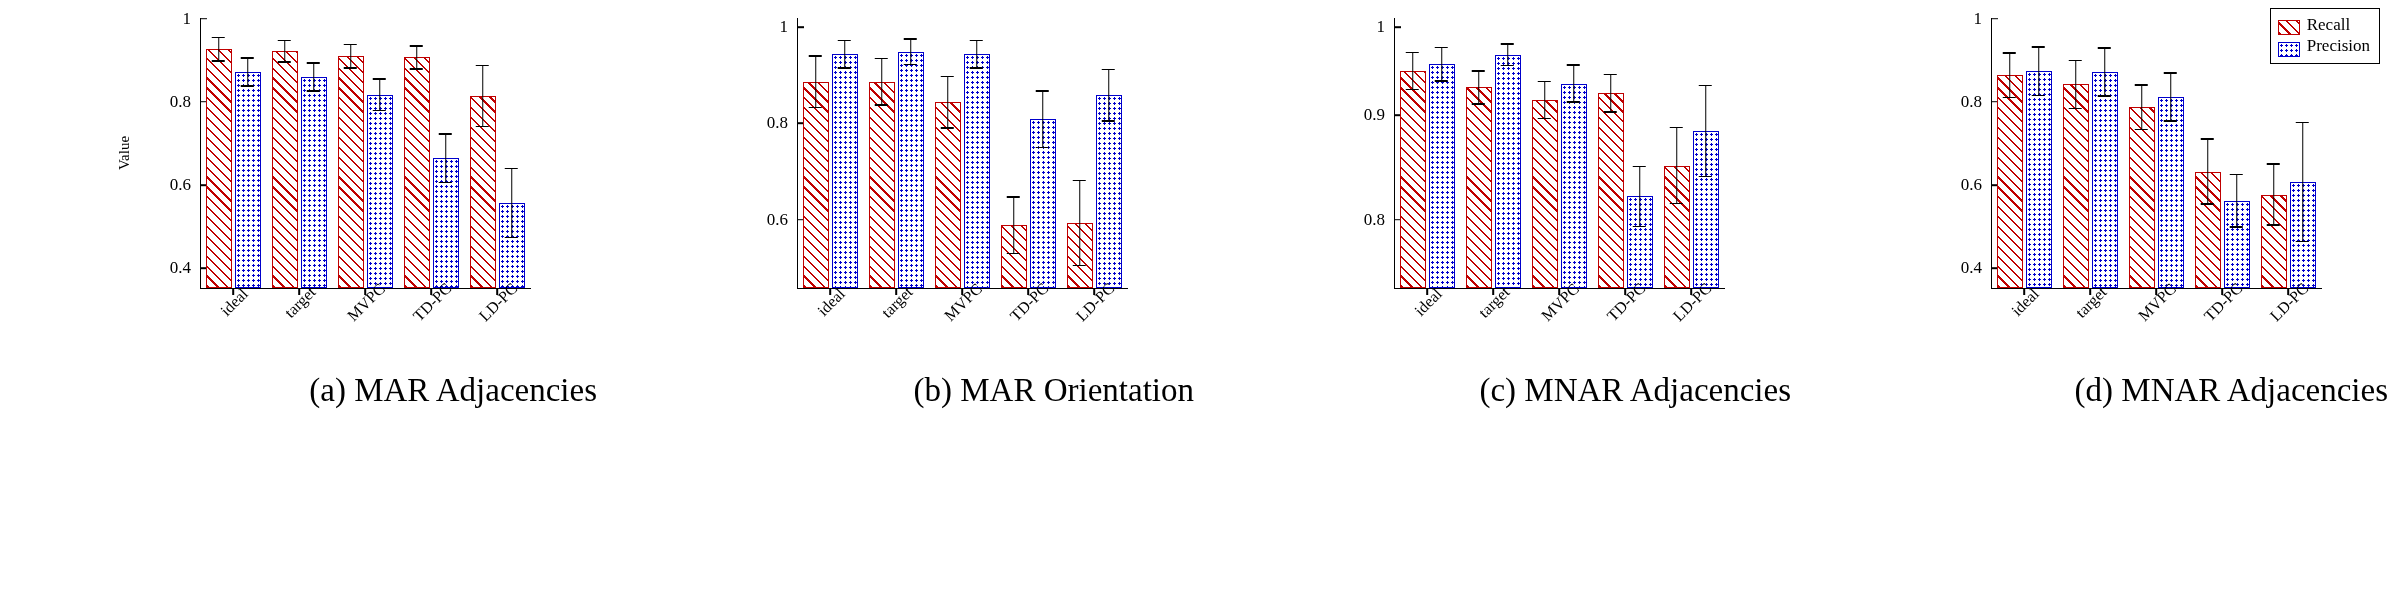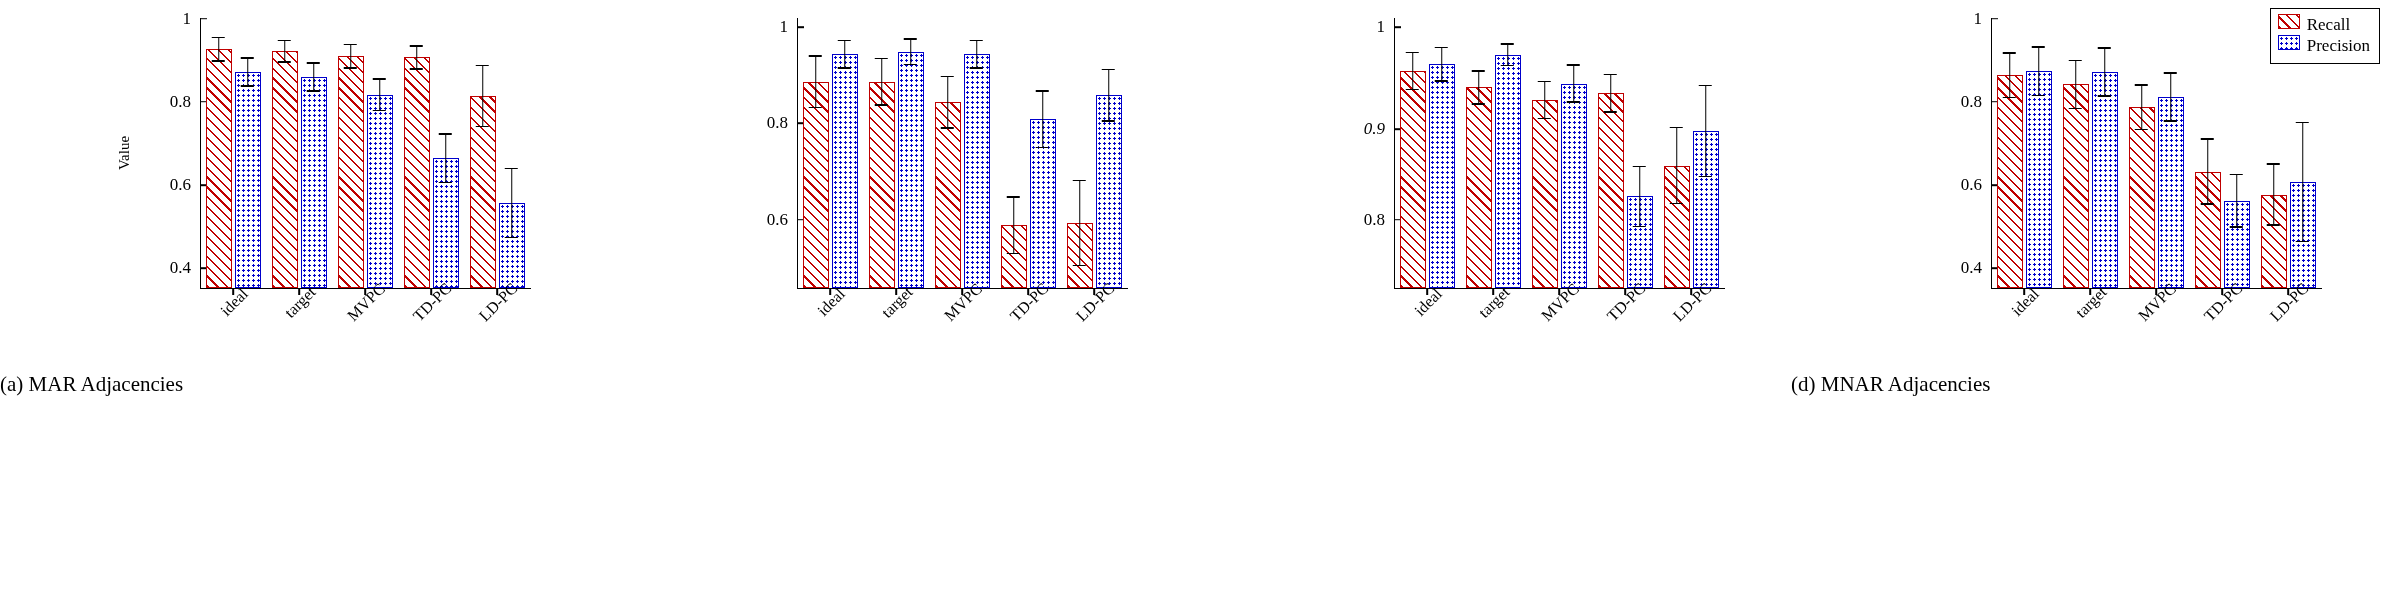--- a/index.html
+++ b/index.html
@@ -36,28 +36,28 @@
   .err::before{top:0;}
   .err::after{bottom:0;}
 
   .xticks{position:absolute;left:0;top:100%;width:100%;height:0;}
   .xtick{position:absolute;top:8px;transform:translateX(-50%) rotate(-45deg);
          transform-origin:top center;font-size:16px;white-space:nowrap;}
   .xtickmark{position:absolute;top:0;width:1.6px;height:7px;background:#000;transform:translateX(-50%);}
 
   .legend{position:absolute;right:8px;top:8px;border:1.3px solid #000;background:#fff;
           padding:5px 9px 6px 7px;font-size:17px;line-height:1.25;z-index:5;}
-  .legend .row{display:flex;align-items:flex-start;gap:7px;}
+  .legend .row{display:flex;align-items:flex-end;gap:7px;}
   .swatch{width:22px;height:15px;box-sizing:border-box;}
   .swatch.recall{border:1.3px solid #c00000;
     background-image:repeating-linear-gradient(45deg,#c00000 0 1.5px,transparent 1.5px 7px);}
   .swatch.precision{border:1.3px solid #0000cc;
     background-image:radial-gradient(#0000cc 1px,transparent 1.2px);background-size:5px 5px;}
 
-  .subcap{position:absolute;left:0;top:372px;width:100%;text-align:left;font-size:21px;}
+  .subcap{position:absolute;left:0;top:372px;width:100%;text-align:right;font-size:33px;}
 
   .figcap{position:absolute;left:44px;top:440px;width:2300px;font-size:31px;line-height:1.45;
           text-align:left;}
 </style>
 </head>
 <body>
 
 <div class="sheet">
   <div class="panels" id="panels">
       <div class="panel">
@@ -199,26 +199,27 @@
             <div class="xtickmark" style="left: 30%;"></div>
             <div class="xtick" style="left: 28.5%;">target</div>
             <div class="xtickmark" style="left: 50%;"></div>
             <div class="xtick" style="left: 48.5%;">MVPC</div>
             <div class="xtickmark" style="left: 70%;"></div>
             <div class="xtick" style="left: 68.5%;">TD-PC</div>
             <div class="xtickmark" style="left: 90%;"></div>
             <div class="xtick" style="left: 88.5%;">LD-PC</div>
           </div>
         </div>
+        <div class="subcap">(b) MAR Orientation</div>
       </div>
       <div class="panel">
         <div class="plot-wrap">
           <div class="axis-box"></div>
           <div class="ytick" style="bottom: 48.2143px;">0.8<span class="dash"></span></div>
-          <div class="ytick" style="bottom: 139px; font-style: italic;">0.9<span class="dash"></span></div>
+          <div class="ytick" style="bottom: 153px;">0.9<span class="dash"></span></div>
           <div class="ytick" style="bottom: 241.071px;">1<span class="dash"></span></div>
           <div class="groups">
             <div class="group">
               <div class="barcell">
                 <div class="bar recall" style="height: 216.964px;"></div>
                 <div class="err" style="bottom: 197.679px; height: 38.5714px;"></div>
               </div>
               <div class="barcell">
                 <div class="bar precision" style="height: 223.714px;"></div>
                 <div class="err" style="bottom: 206.357px; height: 34.7143px;"></div>
@@ -271,20 +272,21 @@
             <div class="xtickmark" style="left: 30%;"></div>
             <div class="xtick" style="left: 28.5%;">target</div>
             <div class="xtickmark" style="left: 50%;"></div>
             <div class="xtick" style="left: 48.5%;">MVPC</div>
             <div class="xtickmark" style="left: 70%;"></div>
             <div class="xtick" style="left: 68.5%;">TD-PC</div>
             <div class="xtickmark" style="left: 90%;"></div>
             <div class="xtick" style="left: 88.5%;">LD-PC</div>
           </div>
         </div>
+        <div class="subcap">(c) MNAR Adjacencies</div>
       </div>
       <div class="panel">
         <div class="plot-wrap">
           <div class="axis-box"></div>
           <div class="ytick" style="bottom: 0px;">0.4<span class="dash"></span></div>
           <div class="ytick" style="bottom: 83.0769px;">0.6<span class="dash"></span></div>
           <div class="ytick" style="bottom: 166.154px;">0.8<span class="dash"></span></div>
           <div class="ytick" style="bottom: 249.231px;">1<span class="dash"></span></div>
           <div class="groups">
             <div class="group">

